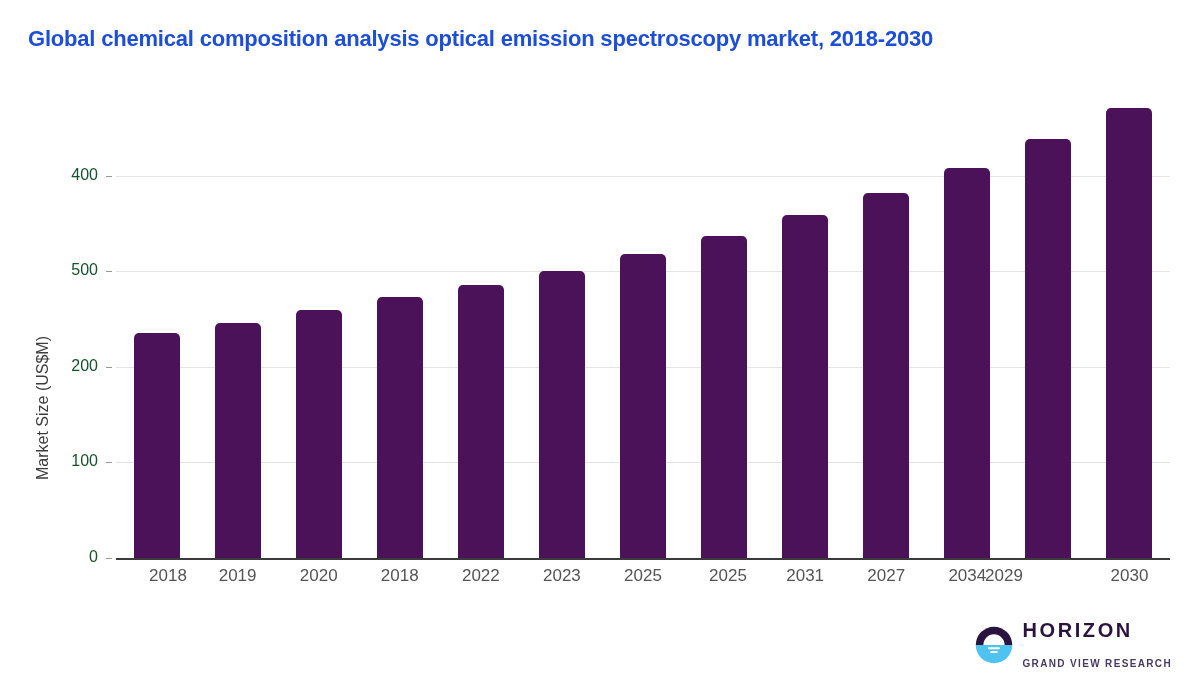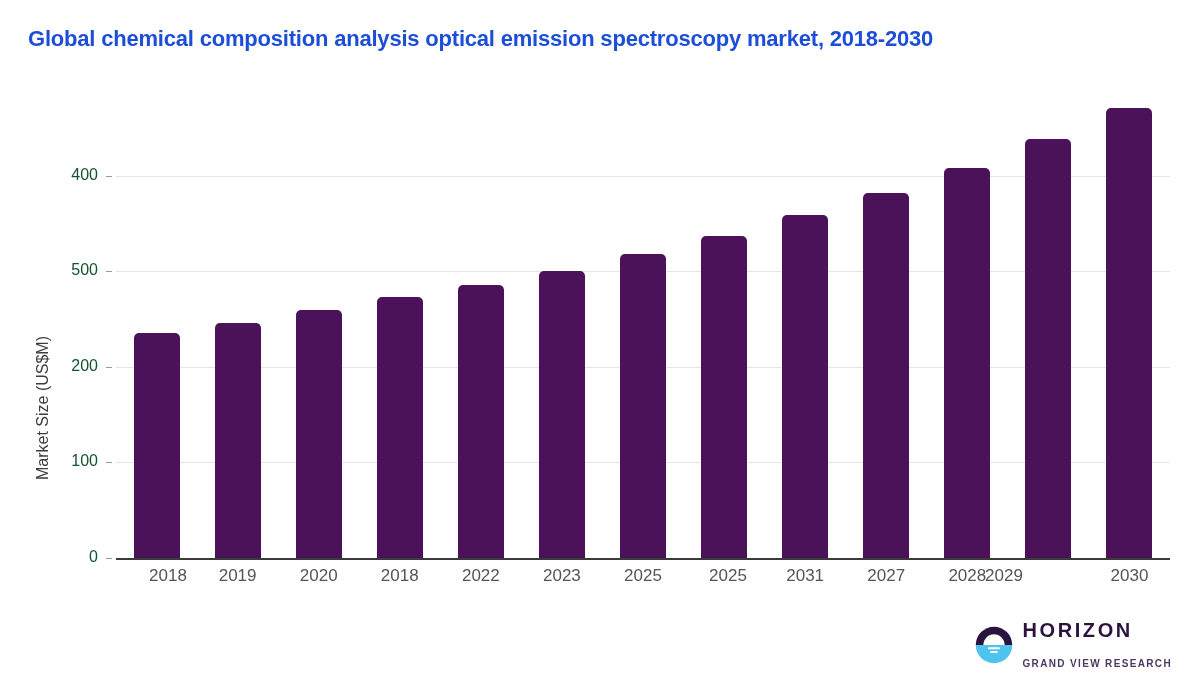--- a/index.html
+++ b/index.html
@@ -197,21 +197,21 @@
       <div class="x-tick-label" style="left: 128px;">2018</div>
       <div class="x-tick-label" style="left: 197.615px;">2019</div>
       <div class="x-tick-label" style="left: 278.692px;">2020</div>
       <div class="x-tick-label" style="left: 359.769px;">2018</div>
       <div class="x-tick-label" style="left: 440.846px;">2022</div>
       <div class="x-tick-label" style="left: 521.923px;">2023</div>
       <div class="x-tick-label" style="left: 603px;">2025</div>
       <div class="x-tick-label" style="left: 688px;">2025</div>
       <div class="x-tick-label" style="left: 765.154px;">2031</div>
       <div class="x-tick-label" style="left: 846.231px;">2027</div>
-      <div class="x-tick-label" style="left: 927.308px;">2028</div>
+      <div class="x-tick-label" style="left: 927.308px;">2034</div>
       <div class="x-tick-label" style="left: 964px;">2029</div>
       <div class="x-tick-label" style="left: 1089.46px;">2030</div>
     </div>
 
 
   <div class="logo">
     <svg class="logo-mark" viewBox="0 0 100 100">
       <defs>
         <clipPath id="circClip">
             <circle cx="50" cy="50" r="48"></circle>

